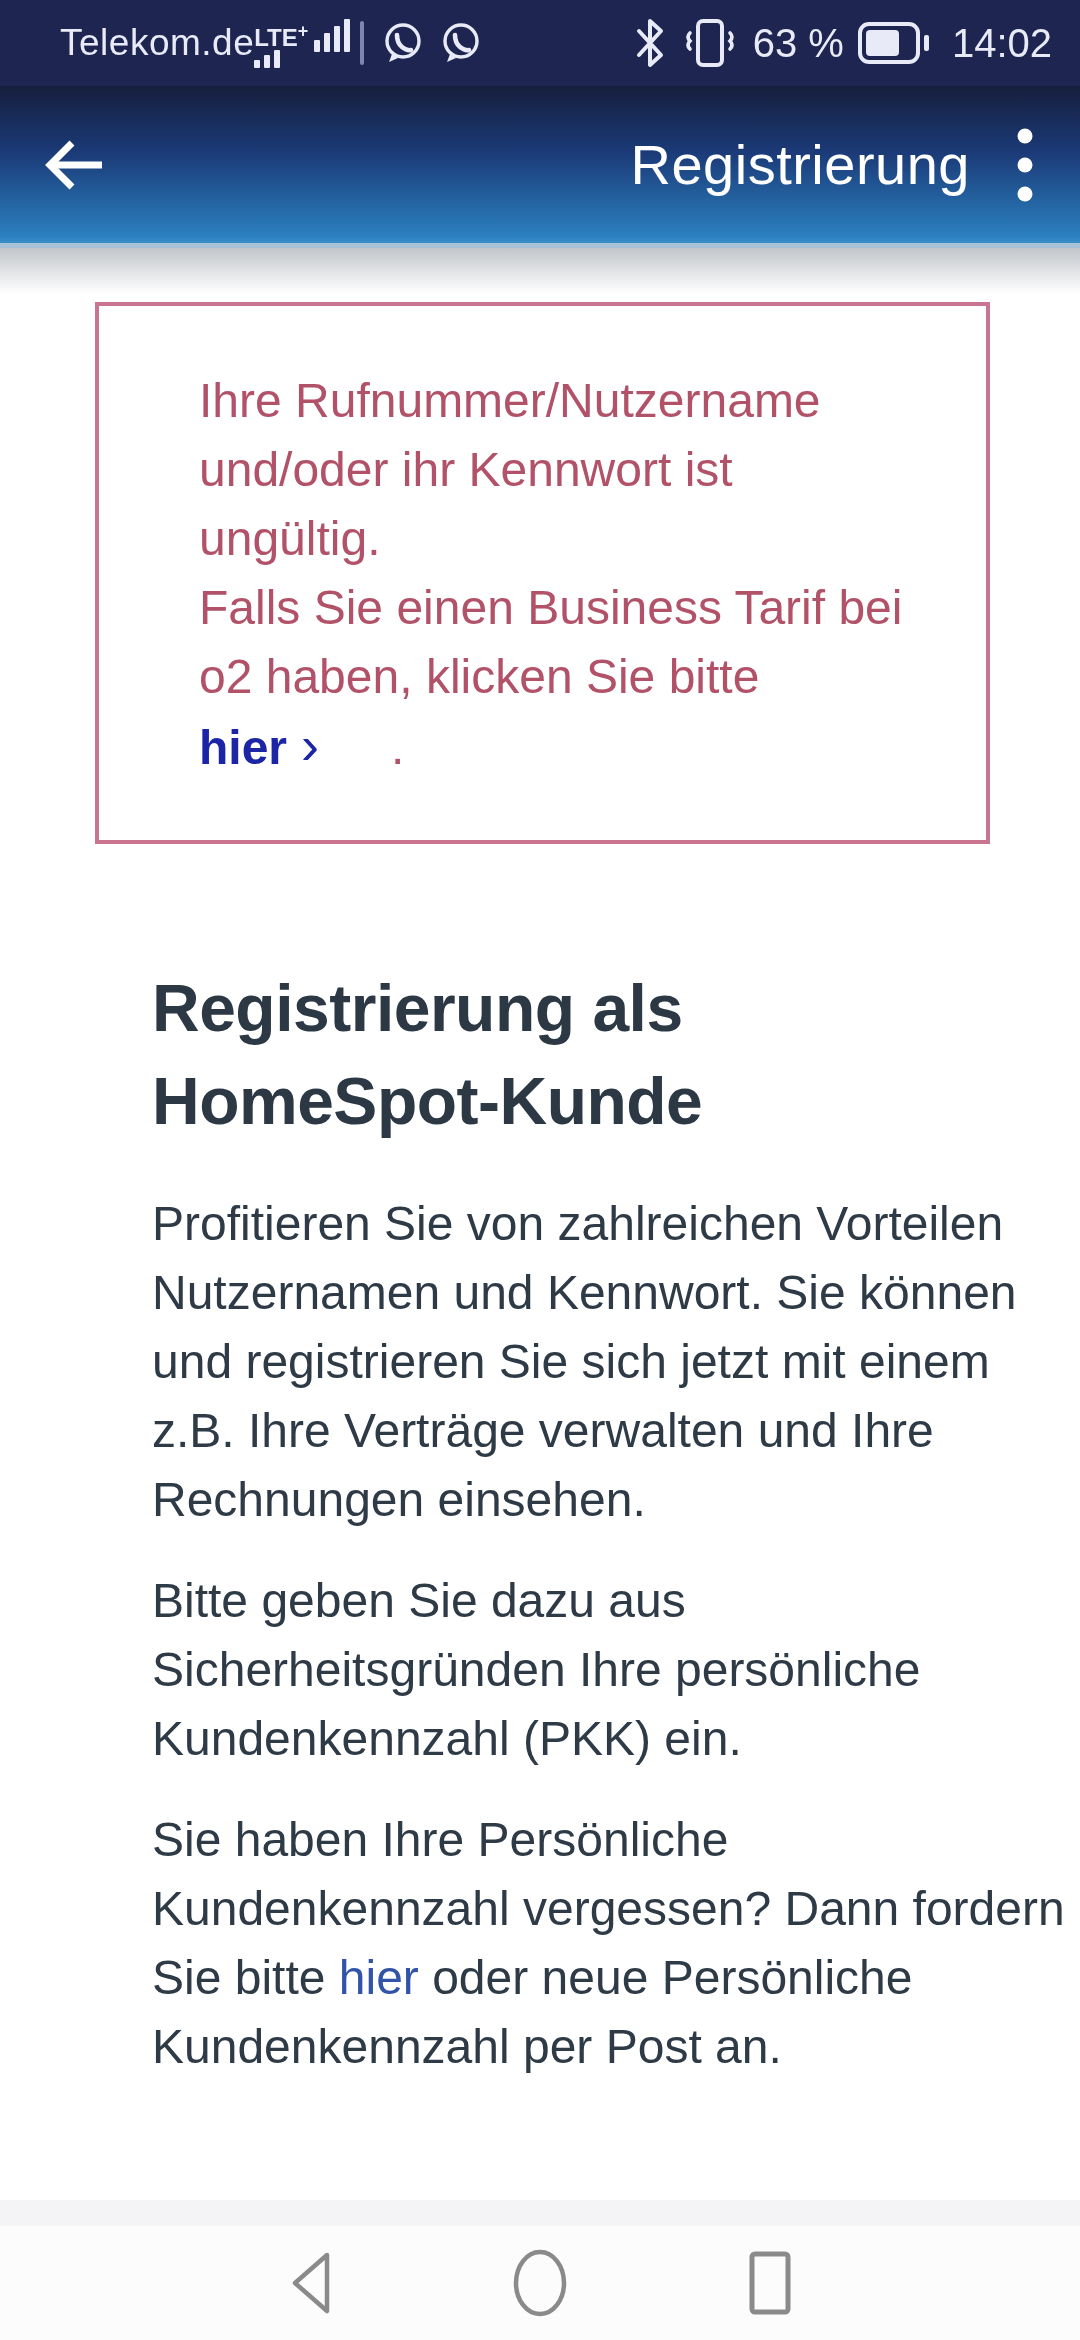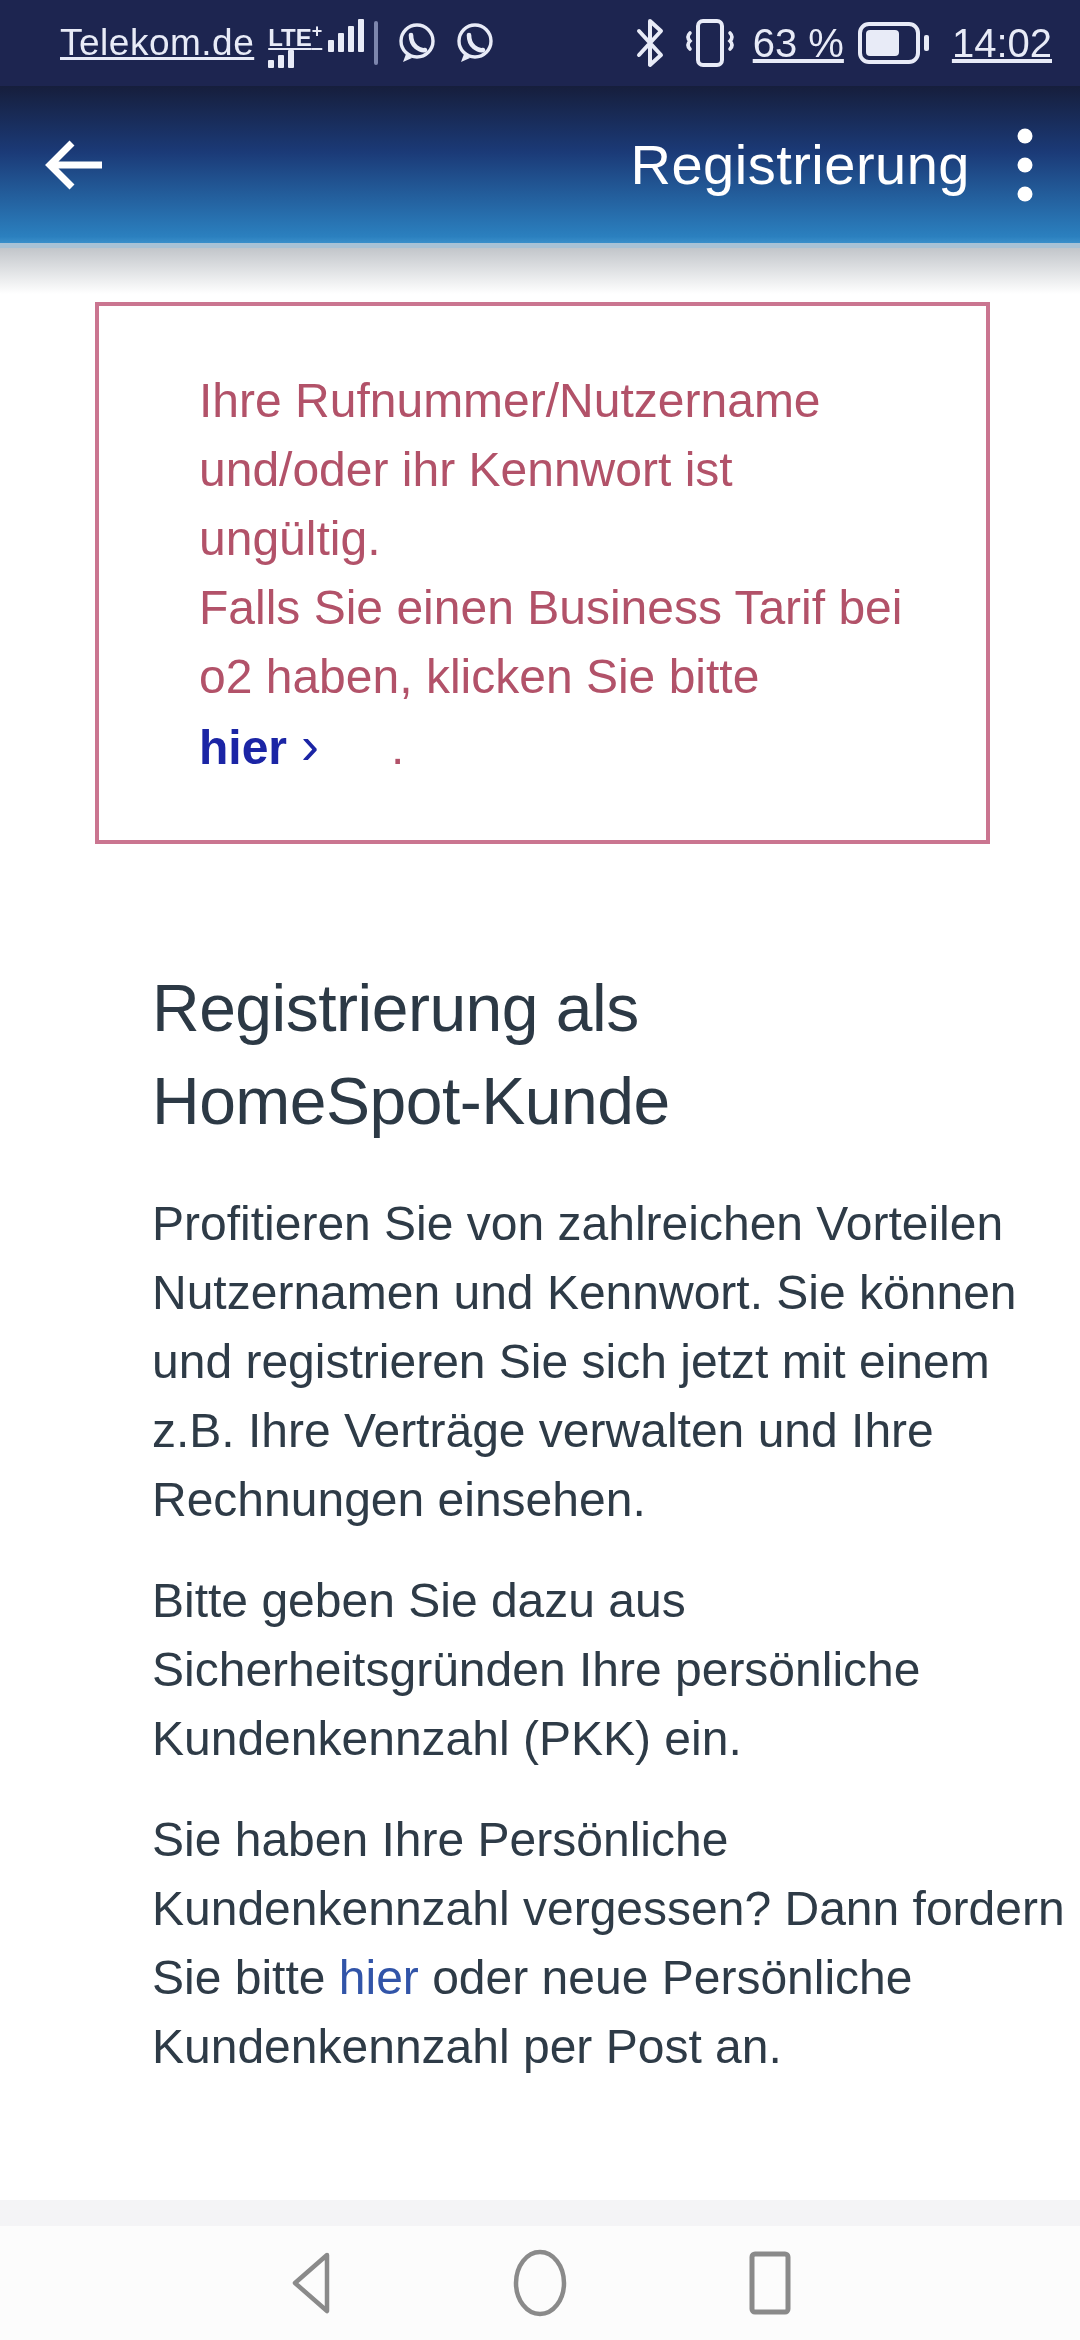--- a/index.html
+++ b/index.html
@@ -6,25 +6,25 @@
   .screen{
     position:relative; width:1080px; height:2340px; overflow:hidden;
     background:#ffffff; font-family:"Liberation Sans", sans-serif;
   }
 
   
   .status-bar{
     position:absolute; top:0; left:0; width:1080px; height:86px;
     background:#1d2550; color:#e8ebf7;
     display:flex; align-items:center; justify-content:space-between;
-    box-sizing:border-box; padding:0 28px 0 60px;text-decoration:underline;
+    box-sizing:border-box; padding:0 28px 0 60px;
   }
   .sb-left,.sb-right{display:flex; align-items:center;}
   .sb-carrier{font-size:37px; letter-spacing:0.5px;}
-  .sb-net{display:flex; align-items:flex-start; margin-left:14px;}
+  .sb-net{display:flex; align-items:flex-start; }
   .net-label{font-size:24px; font-weight:700; line-height:24px; letter-spacing:0;}
   .net-plus{font-size:18px; vertical-align:super;}
   .bars{display:flex; align-items:flex-end; gap:4px;}
   .bars i{display:block; width:6px; background:#e8ebf7; border-radius:1px;}
   .bars-small i:nth-child(1){height:8px;}
   .bars-small i:nth-child(2){height:13px;}
   .bars-small i:nth-child(3){height:18px;}
   .bars-big i:nth-child(1){height:12px;}
   .bars-big i:nth-child(2){height:19px;}
   .bars-big i:nth-child(3){height:26px;}
@@ -63,21 +63,21 @@
     font-size:48px; line-height:69px;
   }
   .error-box .line{white-space:nowrap;}
   .error-link-line{display:flex; align-items:baseline; white-space:nowrap;}
   .error-link{color:#1b25a5; font-weight:700; text-decoration:none; cursor:pointer;}
   .error-chevron{color:#1b25a5; font-size:54px; margin-left:14px; font-weight:400;}
   .error-suffix{margin-left:72px;}
 
   .page-heading{
     margin:118px 90px 0 152px;
-    color:#2c3945; font-size:66px; line-height:93px; font-weight:400;
+    color:#2c3945; font-size:66px; line-height:93px; font-weight:700;
     letter-spacing:-0.5px;
   }
   .para{
     margin:32px 40px 0 152px;
     color:#2e3b47; font-size:48px; line-height:69px; font-weight:400;
   }
   .para.first{margin-top:41px;}
   .para .line{white-space:nowrap;}
   .body-link{color:#3154a8; text-decoration:none; cursor:pointer;}
 

